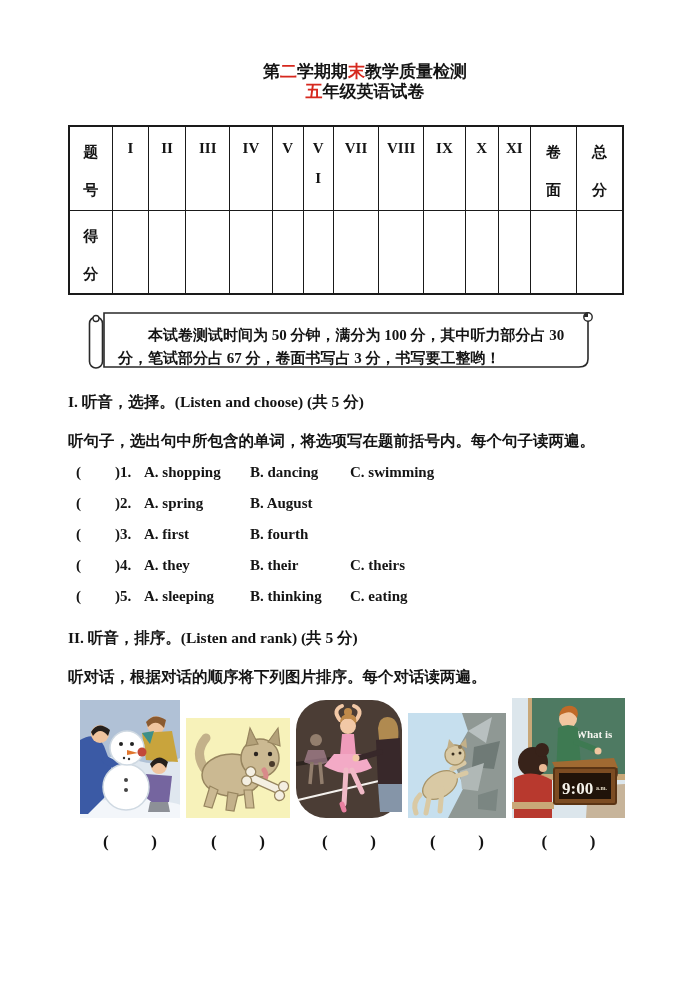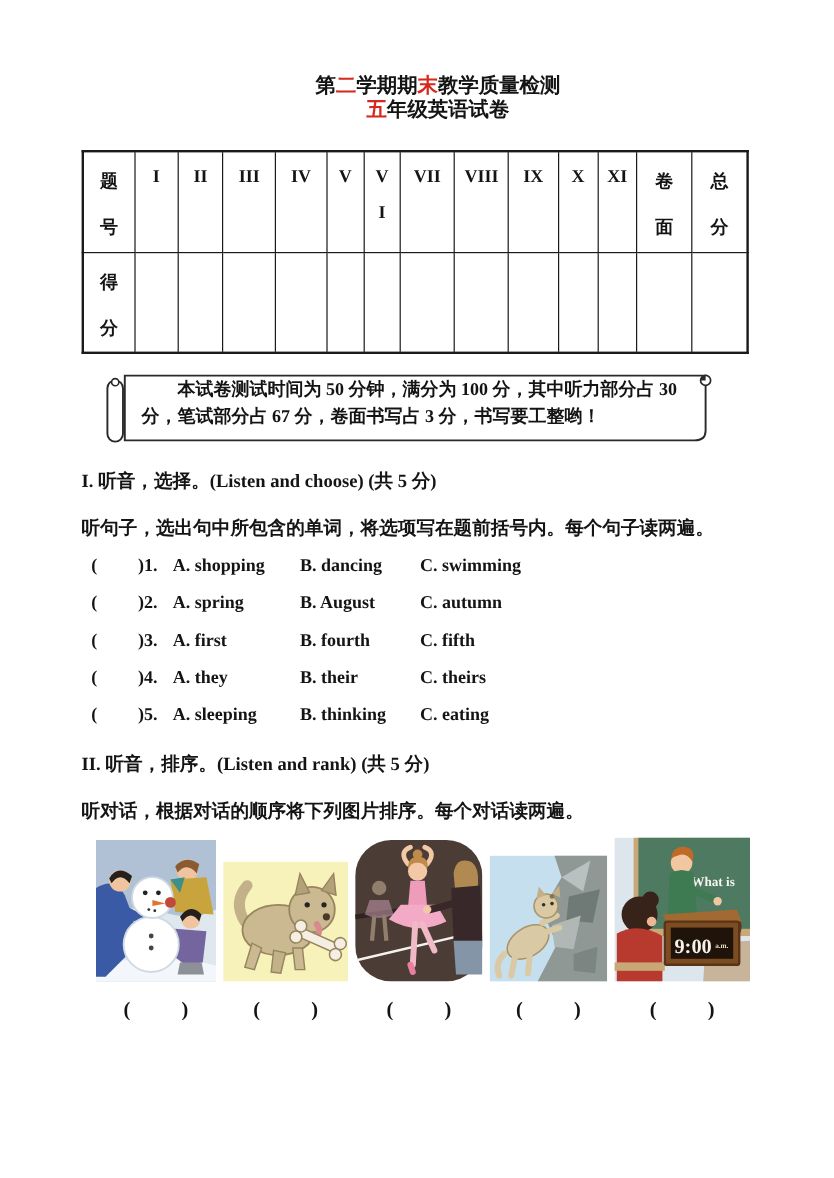--- a/index.html
+++ b/index.html
@@ -31,21 +31,21 @@
     height: 84px; padding-top: 6px;
     font-size: 15px; line-height: 30px;
   }
   .vtext { display: inline-block; width: 1.1em; line-height: 38px; word-break: break-all; }
   .brk-vi   { display: inline-block; max-width: 15px; word-break: break-all; }
   .brk-viii { display: inline-block; max-width: 34px; word-break: break-all; }
   
   .banner { position: relative; width: 514px; height: 64px; margin: 13px 0 0 20px; }
   .banner svg { position: absolute; left: 0; top: 0; }
   .banner-text {
-    position: absolute; left: 30px; right: 12px; top: 6px;
+    position: absolute; left: 30px; right: 12px; top: 16px;
     font-size: 15px; line-height: 23px; text-indent: 2em;
   }
   .part-heading { margin-top: 16px; text-align: center; font-size: 16px; line-height: 20px; }
   .sec-heading  { margin-top: 20px; font-size: 15.5px; line-height: 20px; }
   .instruction  { margin-top: 19px; font-size: 15.5px; line-height: 20px; }
   
   .q-row {
     display: grid;
     grid-template-columns: 44px 24px 106px 100px auto;
     margin: 11px 0 0 8px; font-size: 15px; line-height: 20px;
@@ -157,31 +157,29 @@
     <span>C. swimming</span>
   </div>
   <div class="q-row">
     <span class="bracket">
         <span>(</span>
         <span>)</span>
       </span>
     <span>2.</span>
     <span>A. spring</span>
     <span>B. August</span>
-    <span>C. autumn</span>
   </div>
   <div class="q-row">
     <span class="bracket">
         <span>(</span>
         <span>)</span>
       </span>
     <span>3.</span>
     <span>A. first</span>
     <span>B. fourth</span>
-    <span>C. fifth</span>
   </div>
   <div class="q-row">
     <span class="bracket">
         <span>(</span>
         <span>)</span>
       </span>
     <span>4.</span>
     <span>A. they</span>
     <span>B. their</span>
     <span>C. theirs</span>

